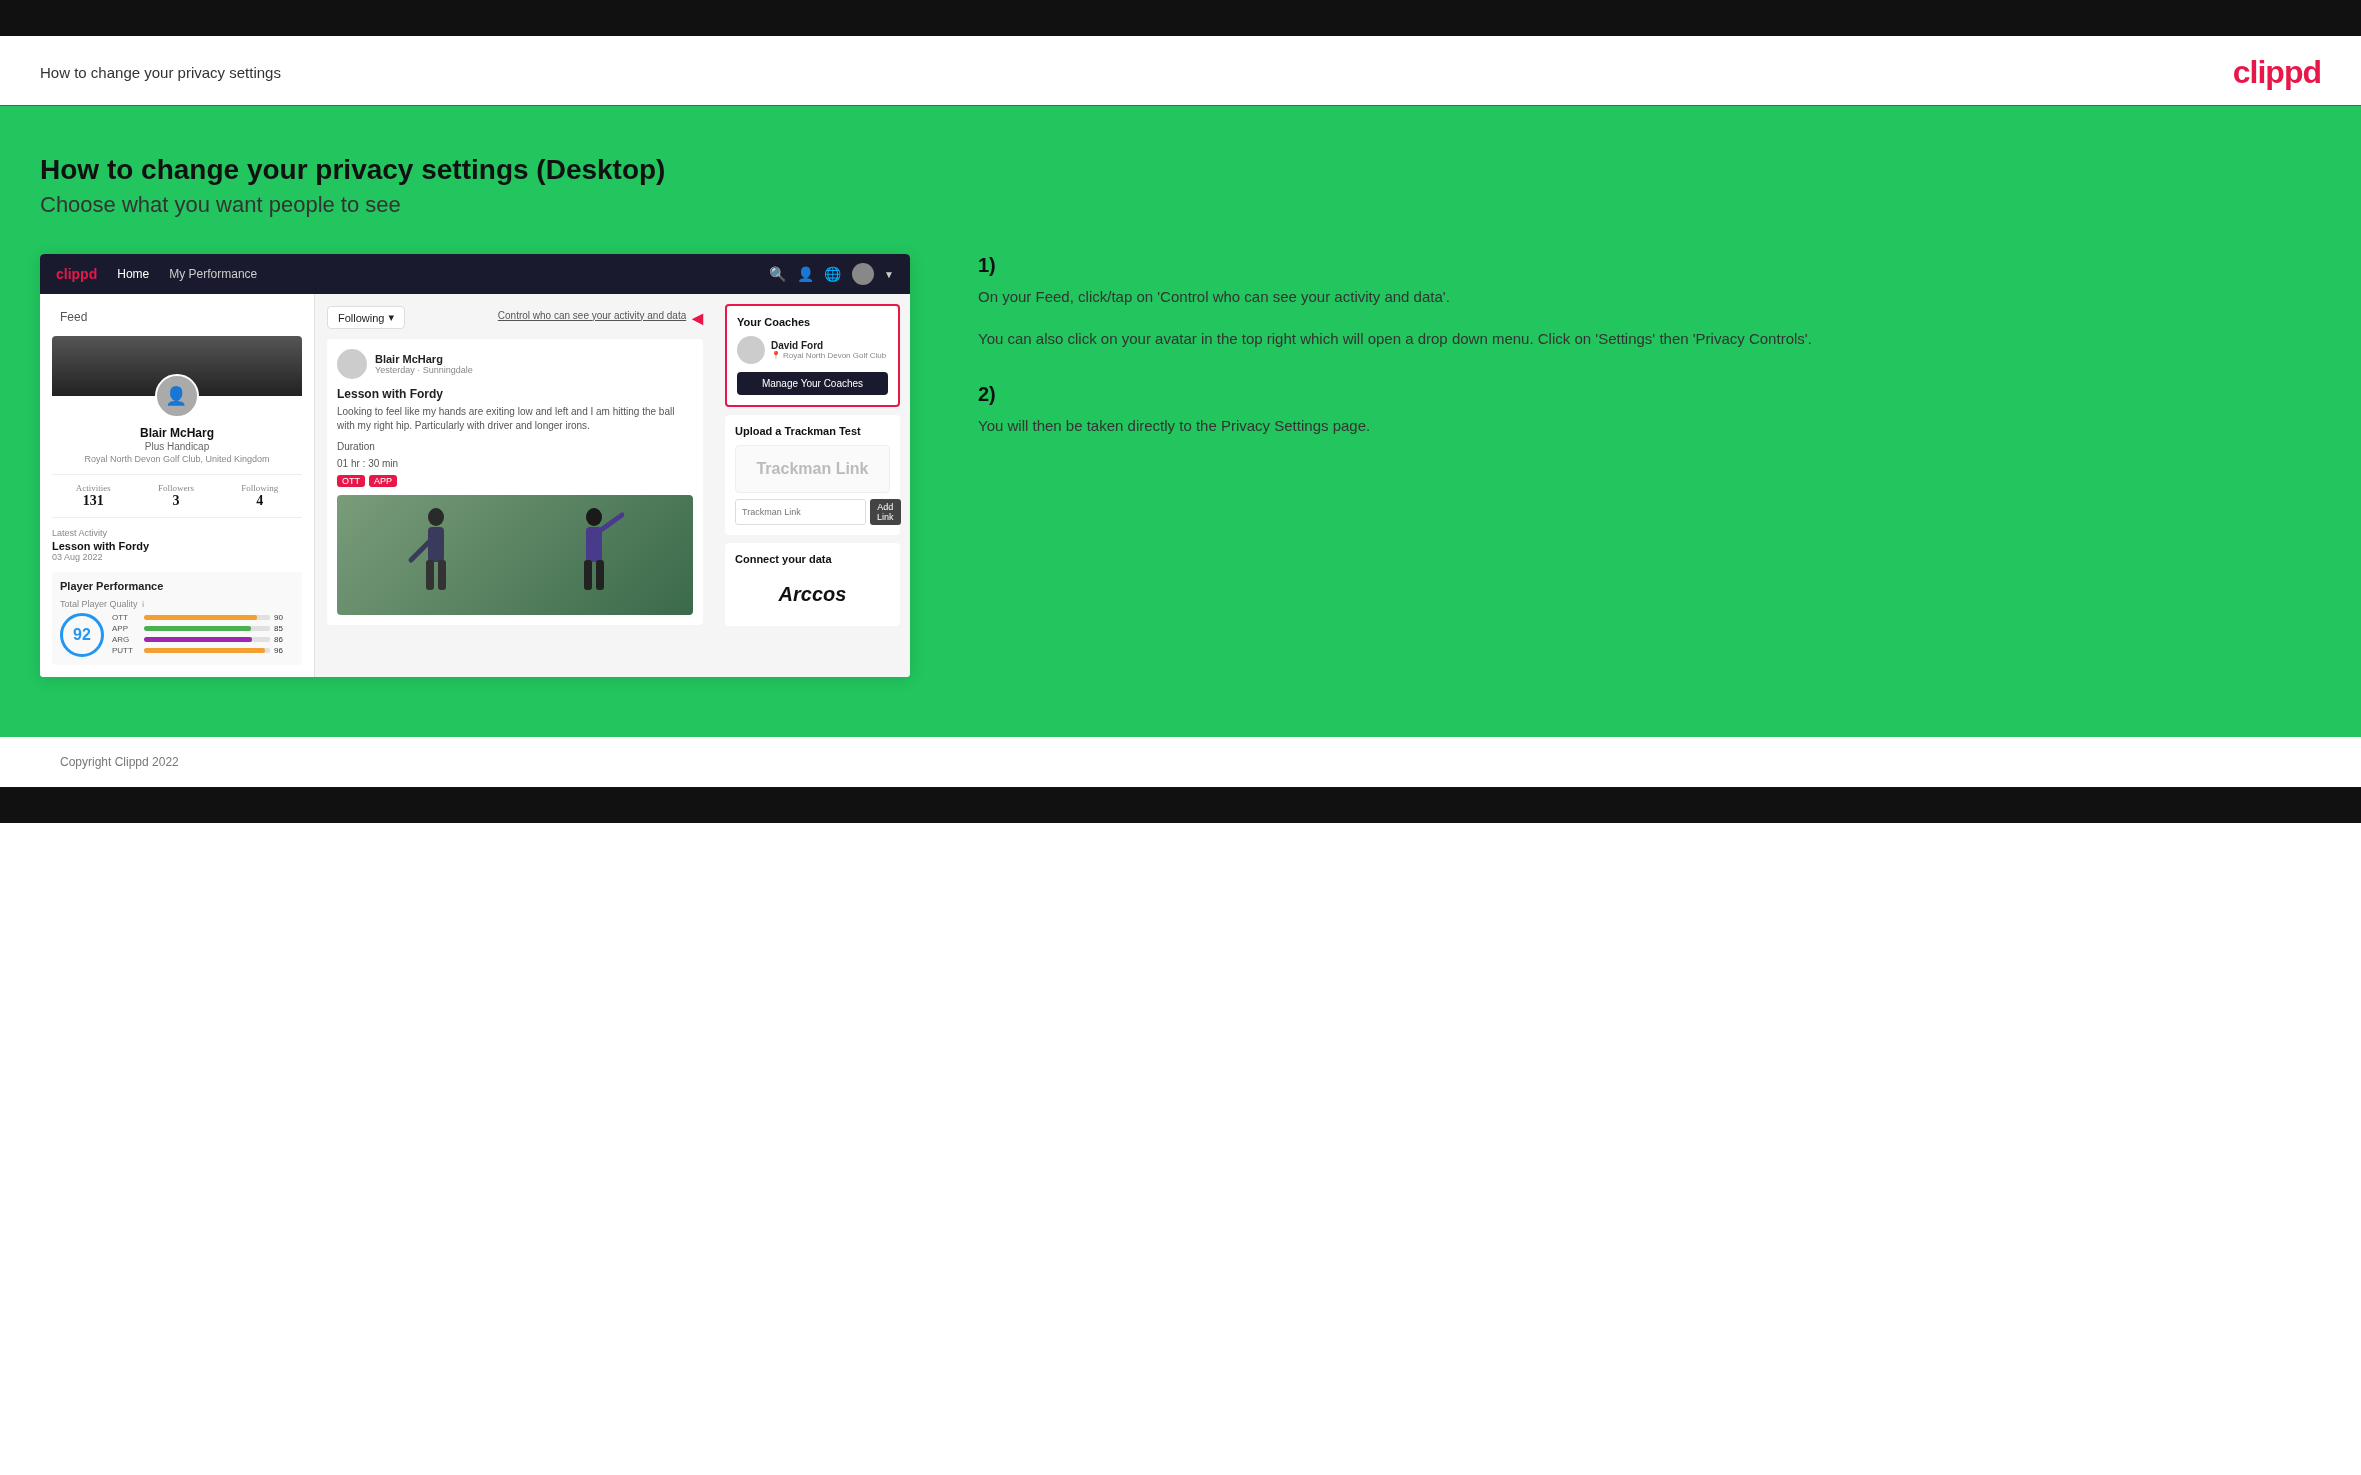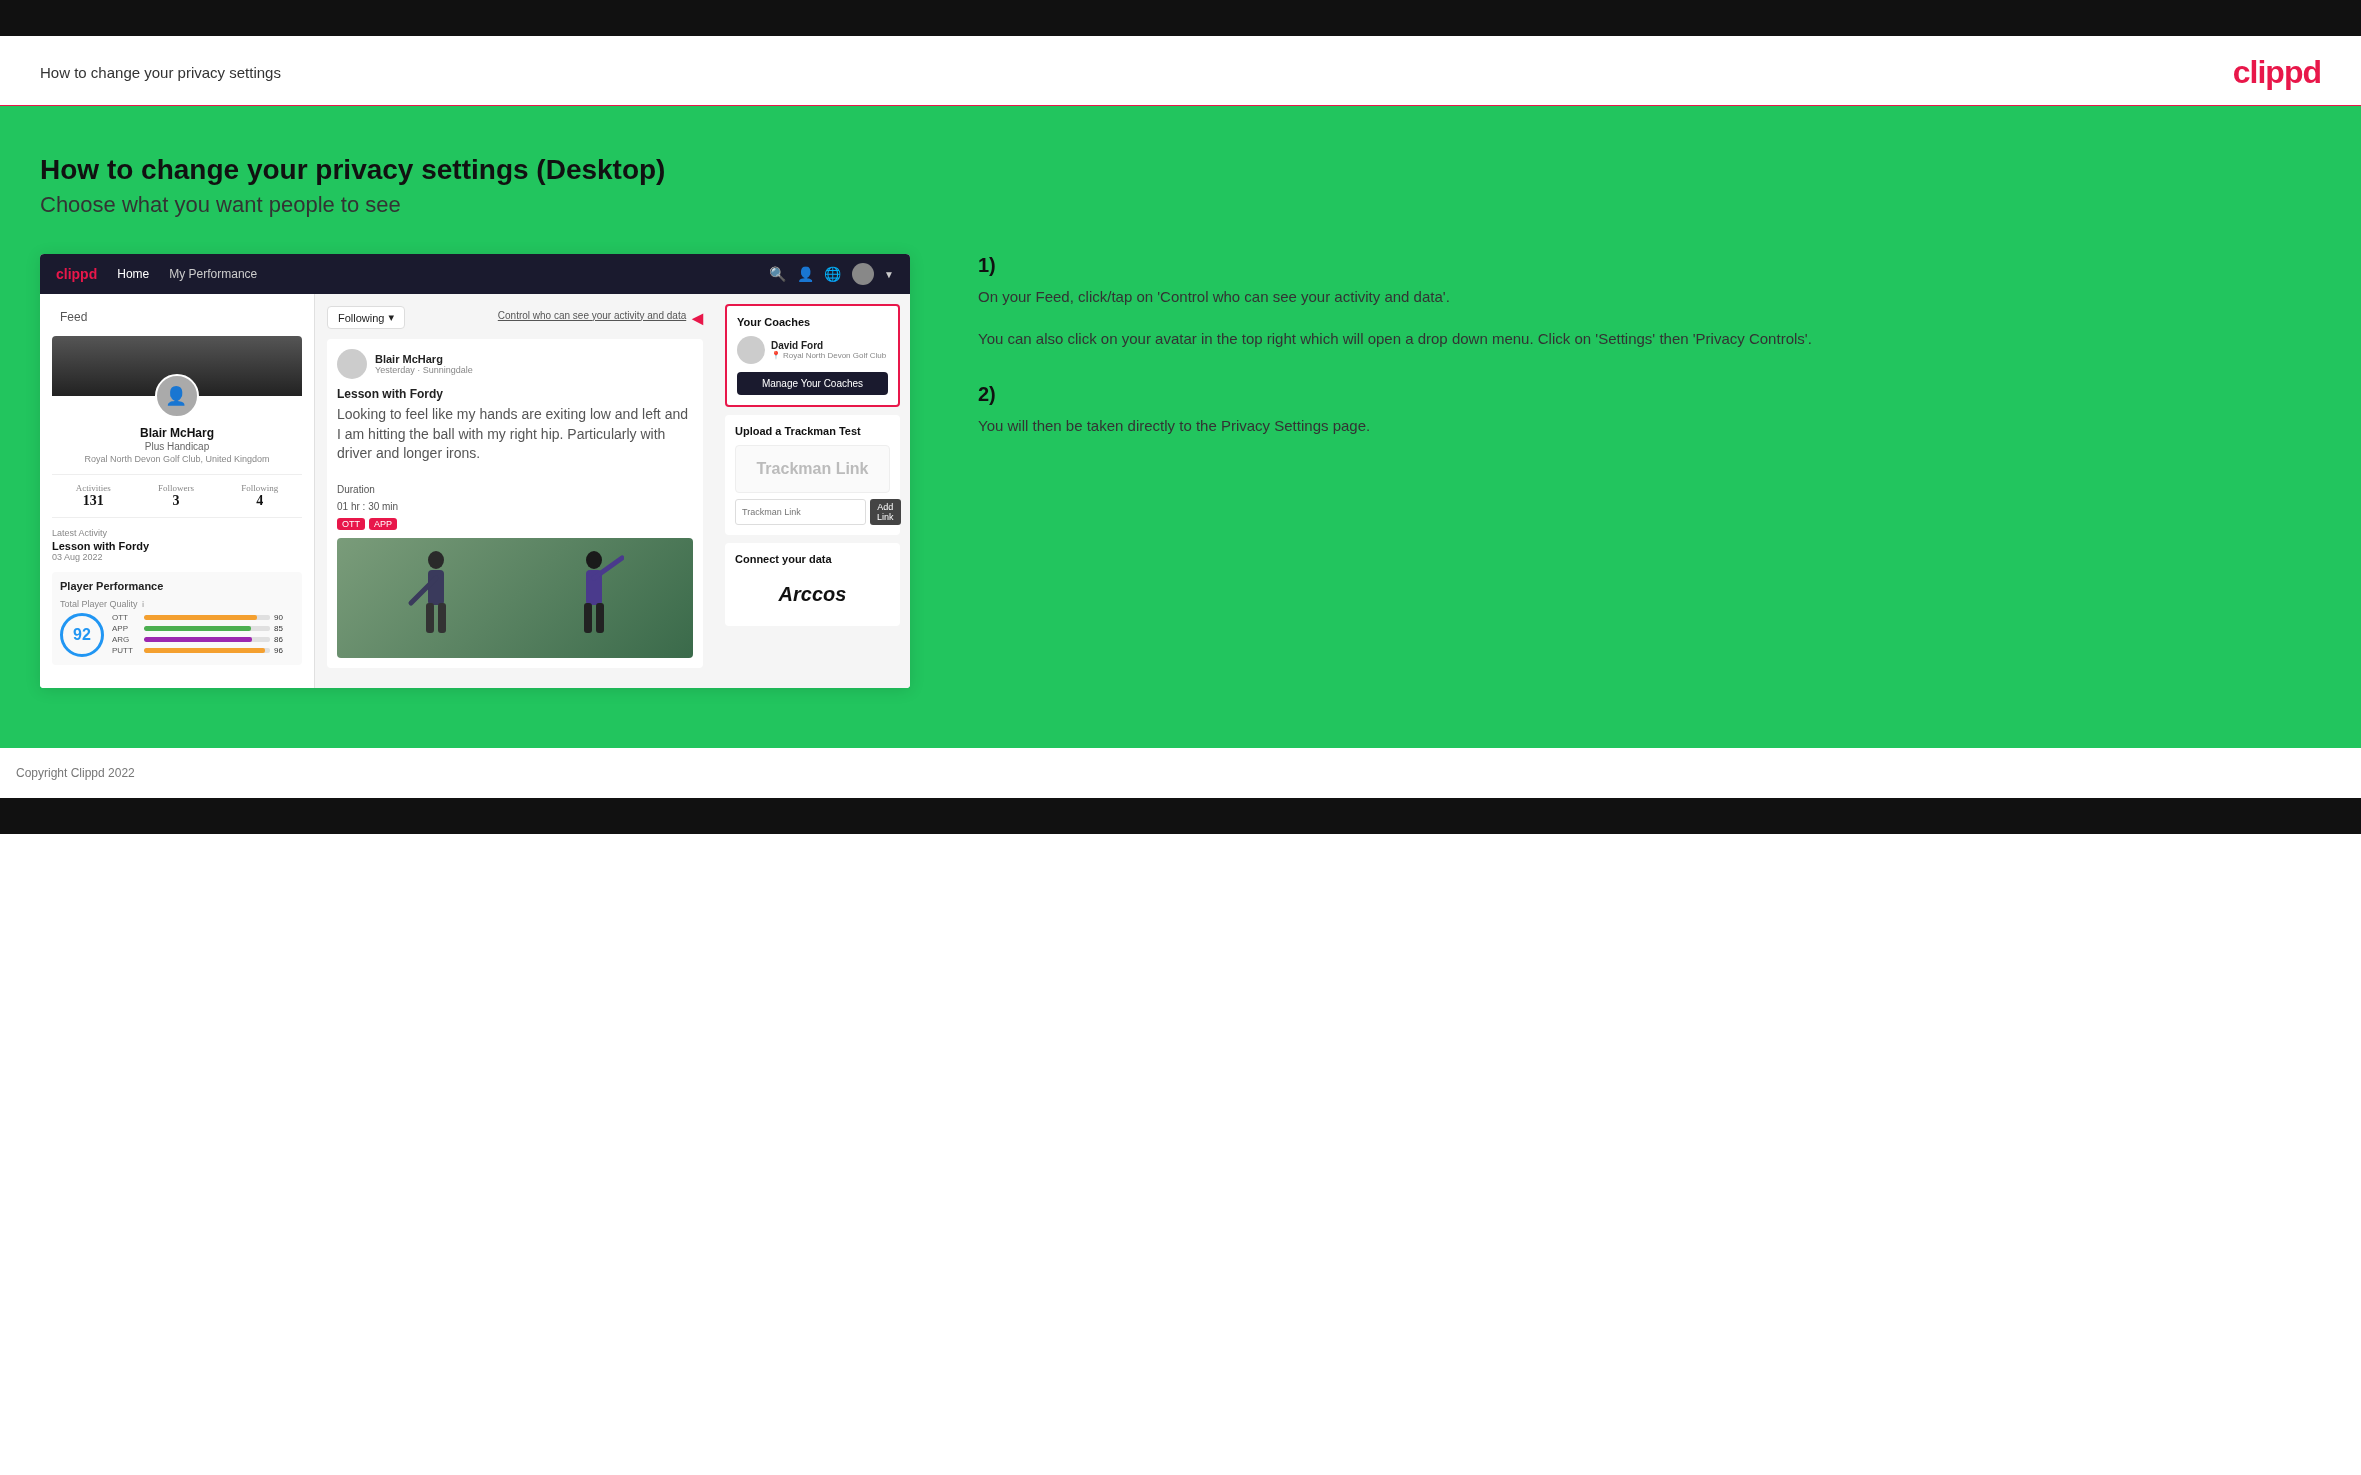--- a/index.html
+++ b/index.html
@@ -331,23 +331,23 @@
     .feed-meta {
       font-size: 9px;
       color: #888;
     }
     .feed-title {
       font-size: 12px;
       font-weight: 700;
       margin-bottom: 4px;
     }
     .feed-desc {
-      font-size: 14px;
+      font-size: 10px;
       color: #555;
-      margin-bottom: 20px;
+      margin-bottom: 8px;
       line-height: 1.4;
     }
     .feed-duration {
       font-size: 10px;
       color: #555;
       margin-bottom: 6px;
     }
     .feed-tags {
       display: flex;
       gap: 4px;
@@ -498,21 +498,21 @@
     }
 
     
     .red-box-highlight {
       border: 2px solid #e8174a;
       position: relative;
     }
 
     
     .footer {
-      padding: 18px 16px;
+      padding: 18px 60px;
       font-size: 12px;
       color: #777;
     }
 
     
     .bottom-bar {
       background: #111;
       height: 36px;
     }
 

